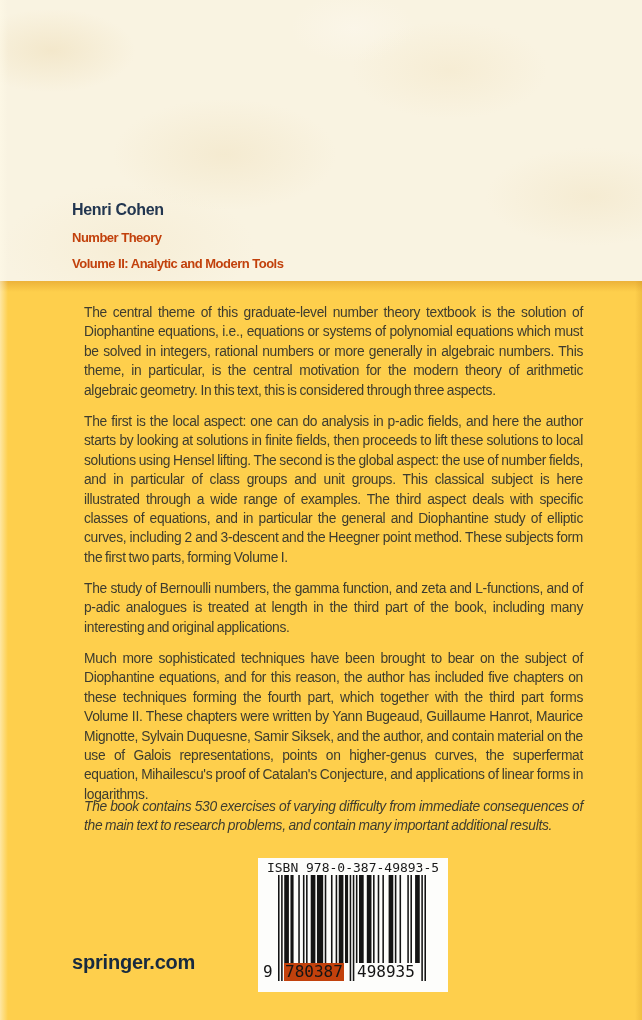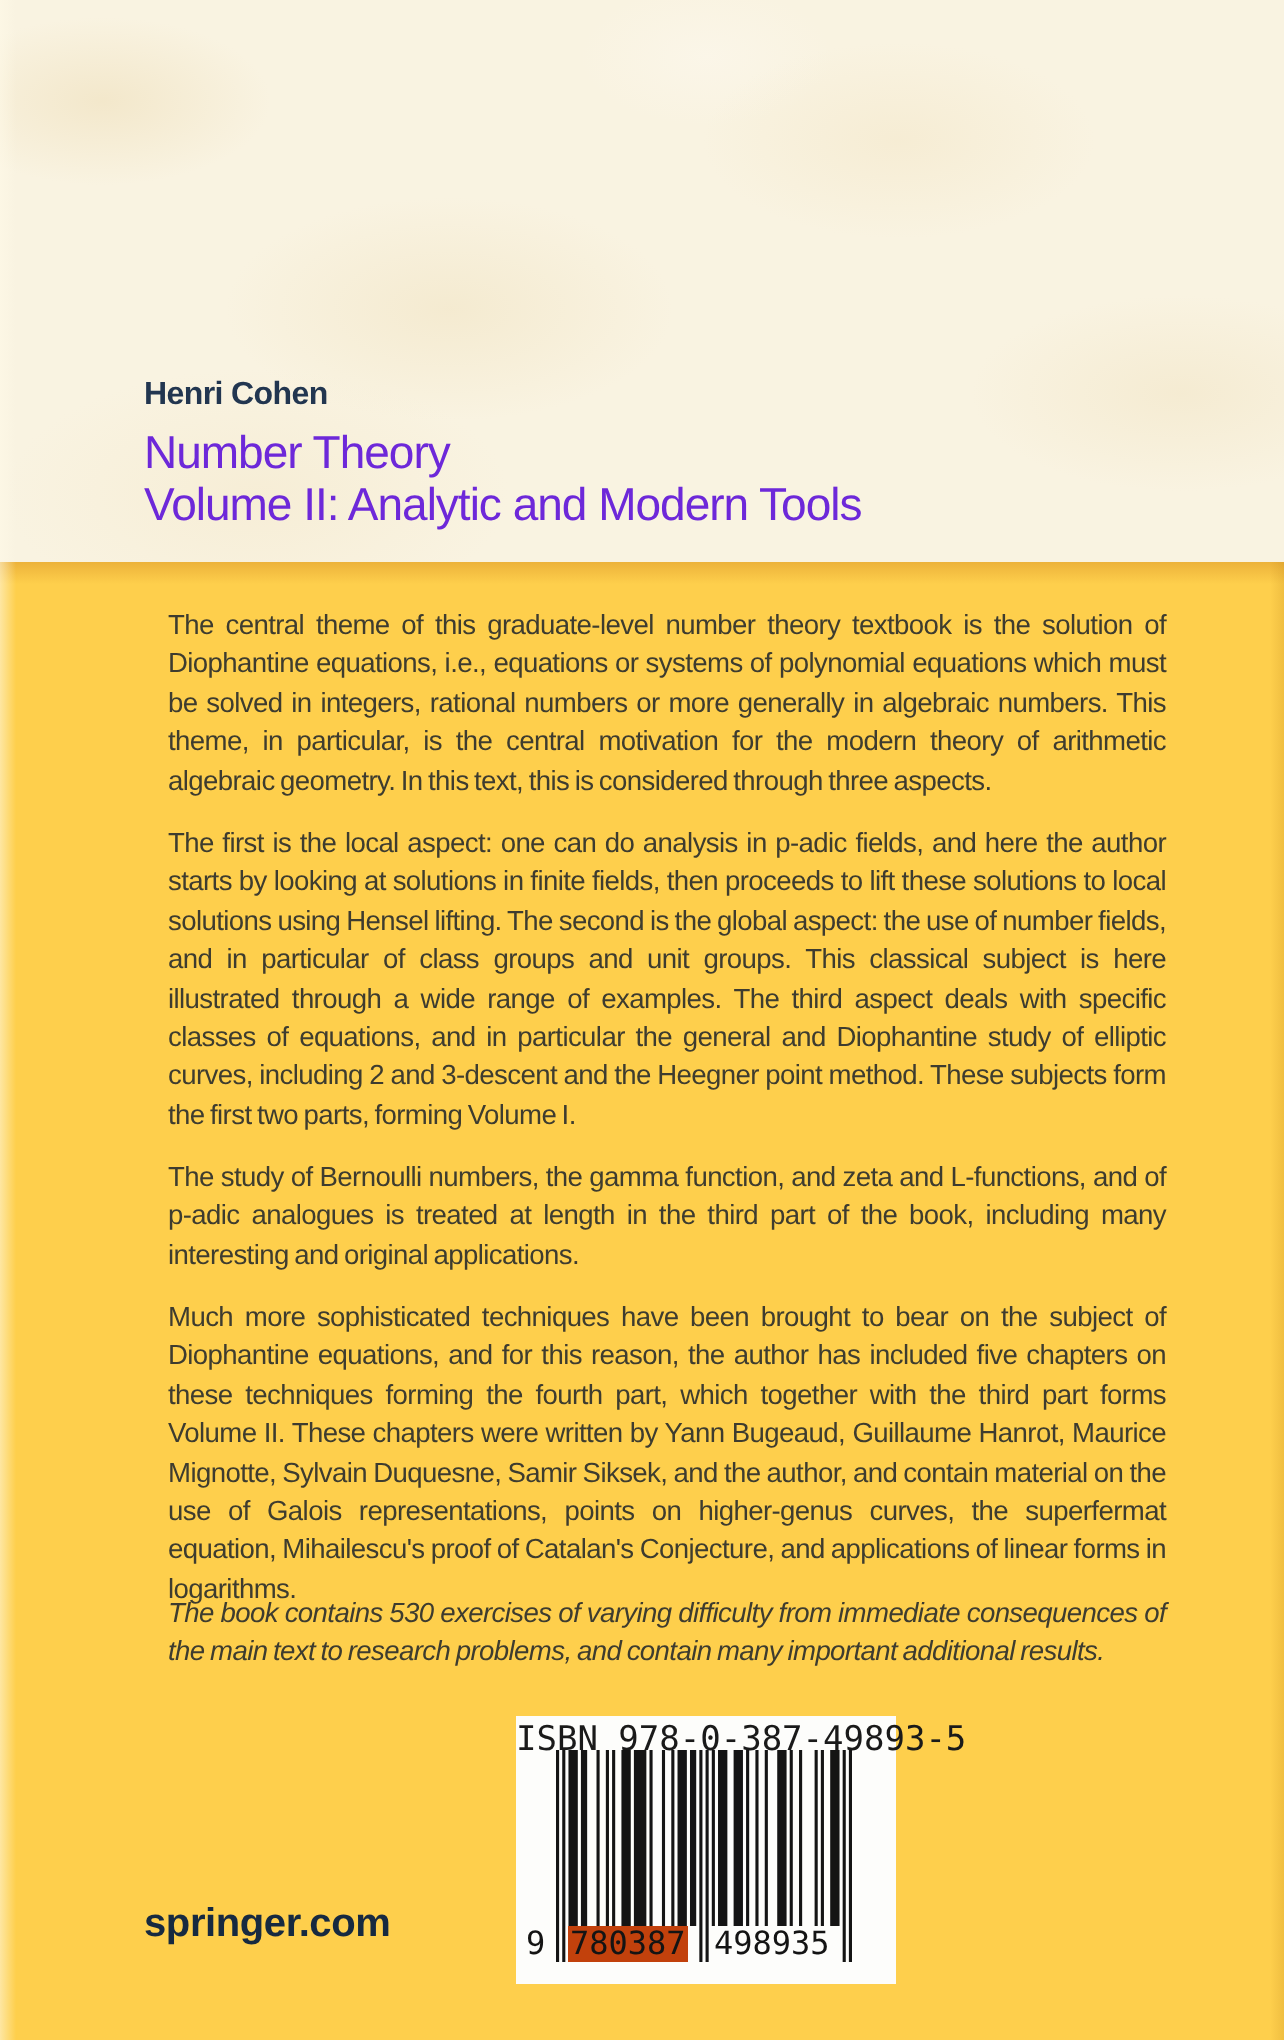--- a/index.html
+++ b/index.html
@@ -35,27 +35,27 @@
     position:absolute;left:0;top:0;width:8px;height:1020px;
     background:linear-gradient(to right, rgba(255,250,232,.55), rgba(255,250,232,0));
     pointer-events:none;
   }
   .edge-dark{ 
     position:absolute;right:0;top:281px;width:7px;height:739px;
     background:linear-gradient(to left, rgba(176,116,16,.18), rgba(176,116,16,0));
     pointer-events:none;
   }
   
-  .titles{position:absolute;left:72px;top:188px;}
+  .titles{position:absolute;left:72px;top:200px;}
   .author{
     font-size:16px;font-weight:bold;color:#223650;
     letter-spacing:-.3px;line-height:20px;margin-bottom:7px;
   }
   .title,.subtitle{
-    font-size:23px;font-weight:normal;color:#6d28d9;
+    font-size:13px;font-weight:bold;color:#c2410c;
     letter-spacing:-.5px;line-height:22px;margin-bottom:4px;
   }
   
   .body-copy p{
     position:absolute;left:72px;width:499px;margin:12px;
     font-size:13.8px;line-height:19.4px;
     letter-spacing:-.3px;word-spacing:-.8px;
     text-align:justify;color:#3e3c2f;
   }
   .p1{top:291px;} .p2{top:400px;} .p3{top:567px;} .p4{top:637px;} .p5{top:785px;font-style:italic;}
@@ -64,21 +64,21 @@
     position:absolute;left:72px;top:951px;
     font-size:20px;font-weight:bold;color:#172a40;letter-spacing:-.2px;
   }
   
   .barcode-box{
     position:absolute;left:258px;top:858px;width:190px;height:134px;
     background:#fdfdfb;
   }
   .isbn-line{
     position:absolute;left:0;top:2px;width:100%;text-align:center;
-    font-family:"DejaVu Sans Mono",monospace;font-size:17px;color:#1a1a1a;
+    font-family:"DejaVu Sans Mono",monospace;font-size:13px;color:#1a1a1a;
     white-space:nowrap;
   }
   .bars{position:absolute;left:20px;top:17px;width:148px;height:106px;}
   .bars rect{fill:#141414;}
   .bc-digits{
     position:absolute;left:20px;top:105px;width:148px;height:20px;
     font-family:"DejaVu Sans Mono",monospace;font-size:16px;color:#141414;
   }
   .bc-digits span{position:absolute;top:0;line-height:18px;}
   .d-first{left:-15px;}

